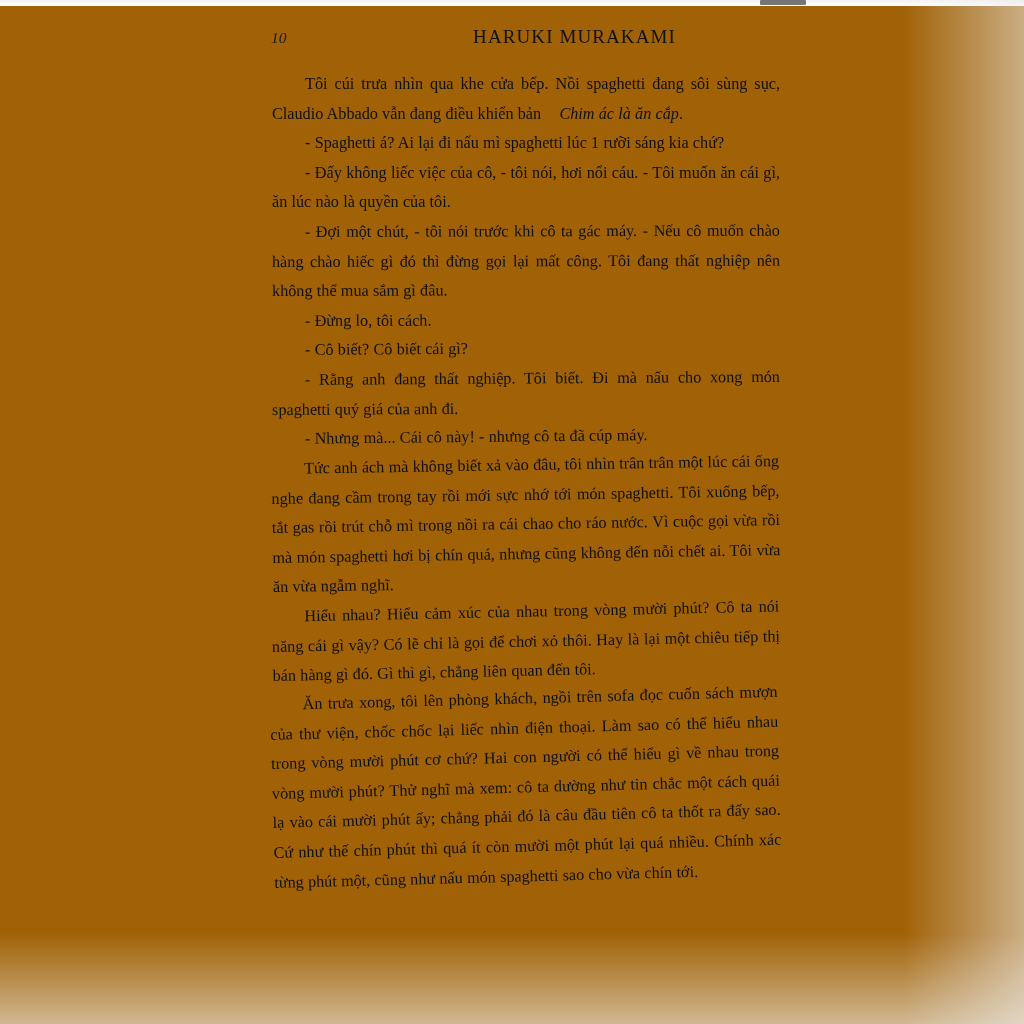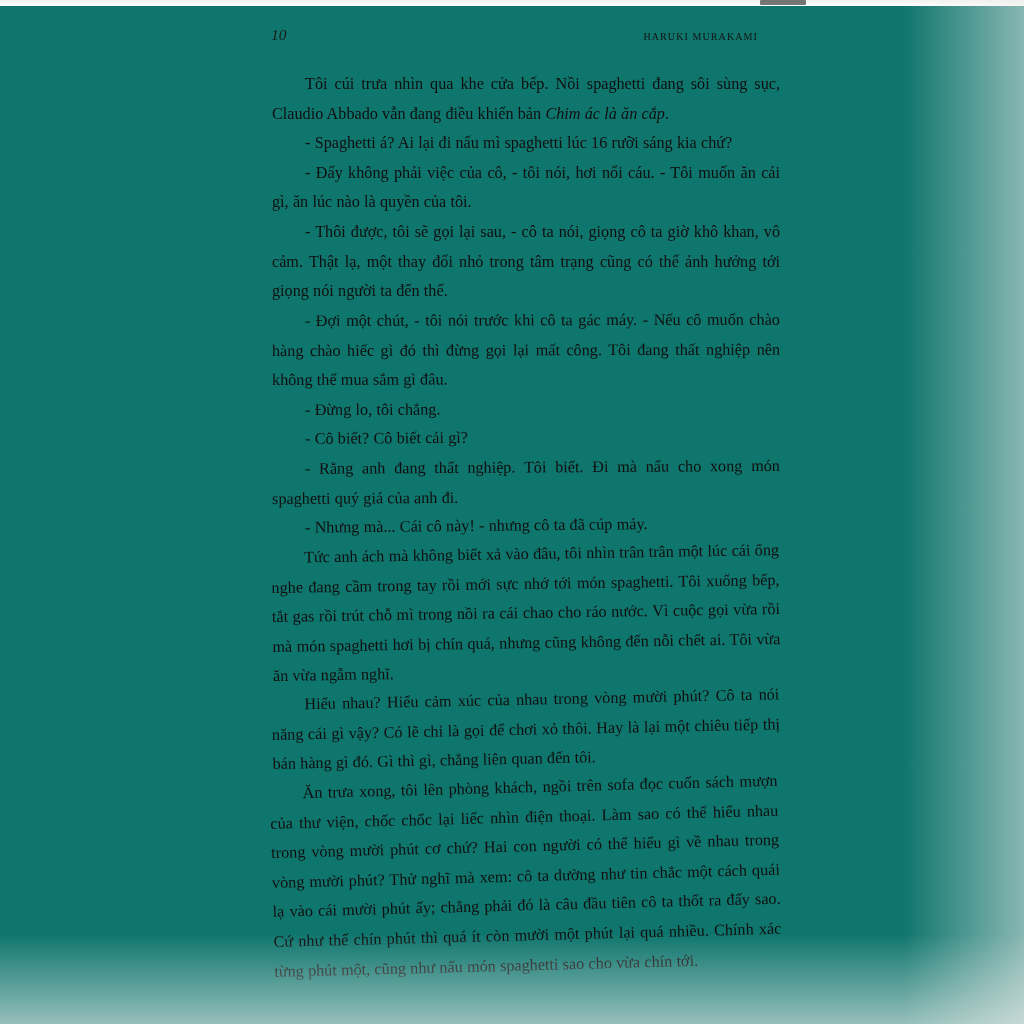--- a/index.html
+++ b/index.html
@@ -11,21 +11,21 @@
     height: 1024px;
     background: #ffffff;
     font-family: "Liberation Serif", serif;
     overflow: hidden;
   }
 
   #page {
     position: relative;
     width: 1024px;
     height: 1024px;
-    background: #0f766e;
+    background: #a16207;
   }
 
   
   .scan-top-edge {
     position: absolute;
     top: 0;
     left: 0;
     width: 1024px;
     height: 6px;
     background: linear-gradient(to bottom, #f2f2f0, #ffffff);
@@ -55,22 +55,22 @@
     margin-left: -1px;
   }
   .folio {
     font-style: italic;
     font-size: 15.5px;
     color: #1a1a1a;
     width: 120px;
   }
   .book-author {
     flex: 1;
-    text-align: right;
-    font-size: 10px;
+    text-align: center;
+    font-size: 19px;
     letter-spacing: 1.1px;
     color: #111111;
     padding-right: 22px;
   }
 
   .body-text {
     margin-top: 18px;
     font-size: 16.2px;
     line-height: 29.6px;
     color: #0f0f0f;
@@ -81,20 +81,21 @@
 
   .body-text p {
     margin: 0;
     text-indent: 33px;
   }
   .body-text p.dialogue {
     text-indent: 33px;
   }
   .body-text p em {
     font-style: italic;
+    margin-left: 14px;
   }
 
   
   .body-text p {
     transform-origin: left center;
   }
 
   .curve-0  { transform: none; }
   .curve-1  { transform: rotate(-0.15deg); }
   .curve-2  { transform: rotate(-0.35deg); }
@@ -135,29 +136,28 @@
     <div class="running-head">
       <div class="folio">10</div>
       <div class="book-author">HARUKI MURAKAMI</div>
     </div>
 
     <div class="body-text">
 
       <p class="curve-0"><span>Tôi cúi trưa nhìn qua khe cửa bếp. Nồi spaghetti đang sôi sùng sục, Claudio Abbado vẫn đang điều khiển bản </span><em>Chim ác là ăn cắp</em><span>.</span></p>
 
 
-      <p class="dialogue curve-0">- Spaghetti á? Ai lại đi nấu mì spaghetti lúc 16 rưỡi sáng kia chứ?</p>
+      <p class="dialogue curve-0">- Spaghetti á? Ai lại đi nấu mì spaghetti lúc 1 rưỡi sáng kia chứ?</p>
 
-      <p class="dialogue curve-0">- Đấy không phải việc của cô, - tôi nói, hơi nổi cáu. - Tôi muốn ăn cái gì, ăn lúc nào là quyền của tôi.</p>
+      <p class="dialogue curve-0">- Đấy không liếc việc của cô, - tôi nói, hơi nổi cáu. - Tôi muốn ăn cái gì, ăn lúc nào là quyền của tôi.</p>
 
-      <p class="dialogue curve-0">- Thôi được, tôi sẽ gọi lại sau, - cô ta nói, giọng cô ta giờ khô khan, vô cảm. Thật lạ, một thay đổi nhỏ trong tâm trạng cũng có thể ảnh hưởng tới giọng nói người ta đến thế.</p>
 
       <p class="dialogue curve-1">- Đợi một chút, - tôi nói trước khi cô ta gác máy. - Nếu cô muốn chào hàng chào hiếc gì đó thì đừng gọi lại mất công. Tôi đang thất nghiệp nên không thể mua sắm gì đâu.</p>
 
-      <p class="dialogue curve-1">- Đừng lo, tôi chẳng.</p>
+      <p class="dialogue curve-1">- Đừng lo, tôi cách.</p>
 
       <p class="dialogue curve-2">- Cô biết? Cô biết cái gì?</p>
 
       <p class="dialogue curve-2">- Rằng anh đang thất nghiệp. Tôi biết. Đi mà nấu cho xong món spaghetti quý giá của anh đi.</p>
 
       <p class="dialogue curve-3">- Nhưng mà... Cái cô này! - nhưng cô ta đã cúp máy.</p>
 
       <p class="curve-4">Tức anh ách mà không biết xả vào đâu, tôi nhìn trân trân một lúc cái ống nghe đang cầm trong tay rồi mới sực nhớ tới món spaghetti. Tôi xuống bếp, tắt gas rồi trút chỗ mì trong nồi ra cái chao cho ráo nước. Vì cuộc gọi vừa rồi mà món spaghetti hơi bị chín quá, nhưng cũng không đến nỗi chết ai. Tôi vừa ăn vừa ngẫm nghĩ.</p>
 
       <p class="curve-5">Hiểu nhau? Hiểu cảm xúc của nhau trong vòng mười phút? Cô ta nói năng cái gì vậy? Có lẽ chỉ là gọi để chơi xỏ thôi. Hay là lại một chiêu tiếp thị bán hàng gì đó. Gì thì gì, chẳng liên quan đến tôi.</p>

